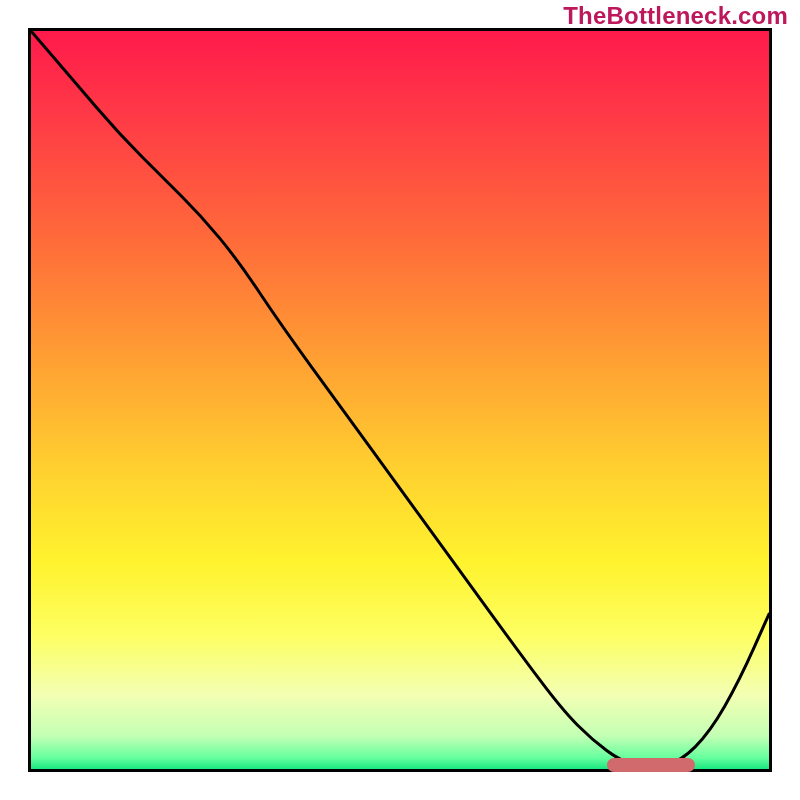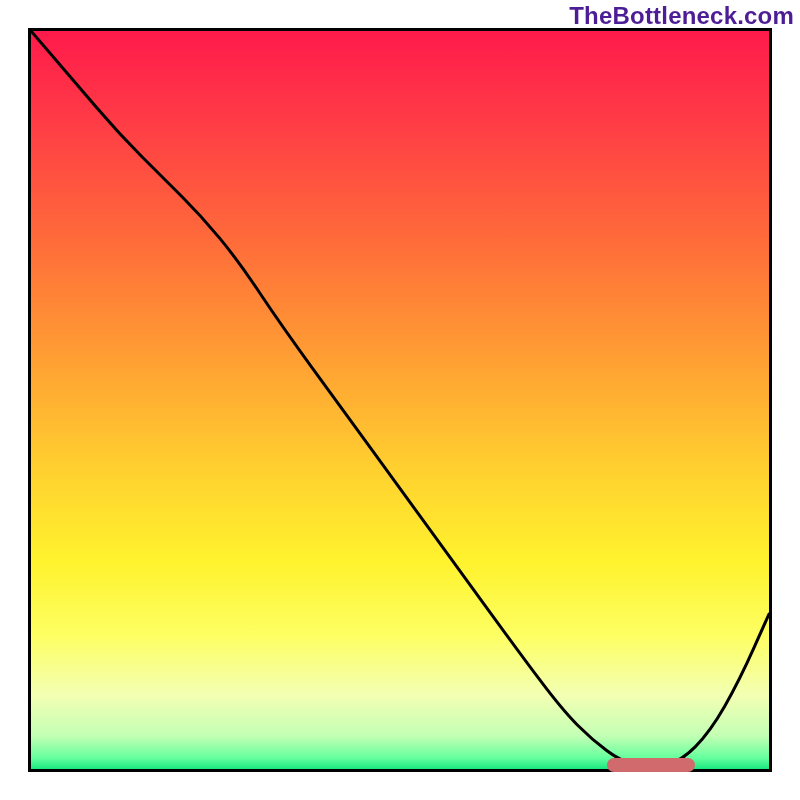--- a/index.html
+++ b/index.html
@@ -12,24 +12,24 @@
     overflow: hidden;
   }
   .wrapper {
     position: relative;
     width: 800px;
     height: 800px;
   }
   .watermark {
     position: absolute;
     top: 2px;
-    right: 6px;
+    right: 12px;
     font-size: 24px;
     font-weight: 600;
-    color: #4c1d95;
+    color: #be185d;
     letter-spacing: 0.2px;
     user-select: none;
   }
   .plot {
     position: absolute;
     left: 28px;
     top: 28px;
     width: 744px;
     height: 744px;
     box-sizing: border-box;

